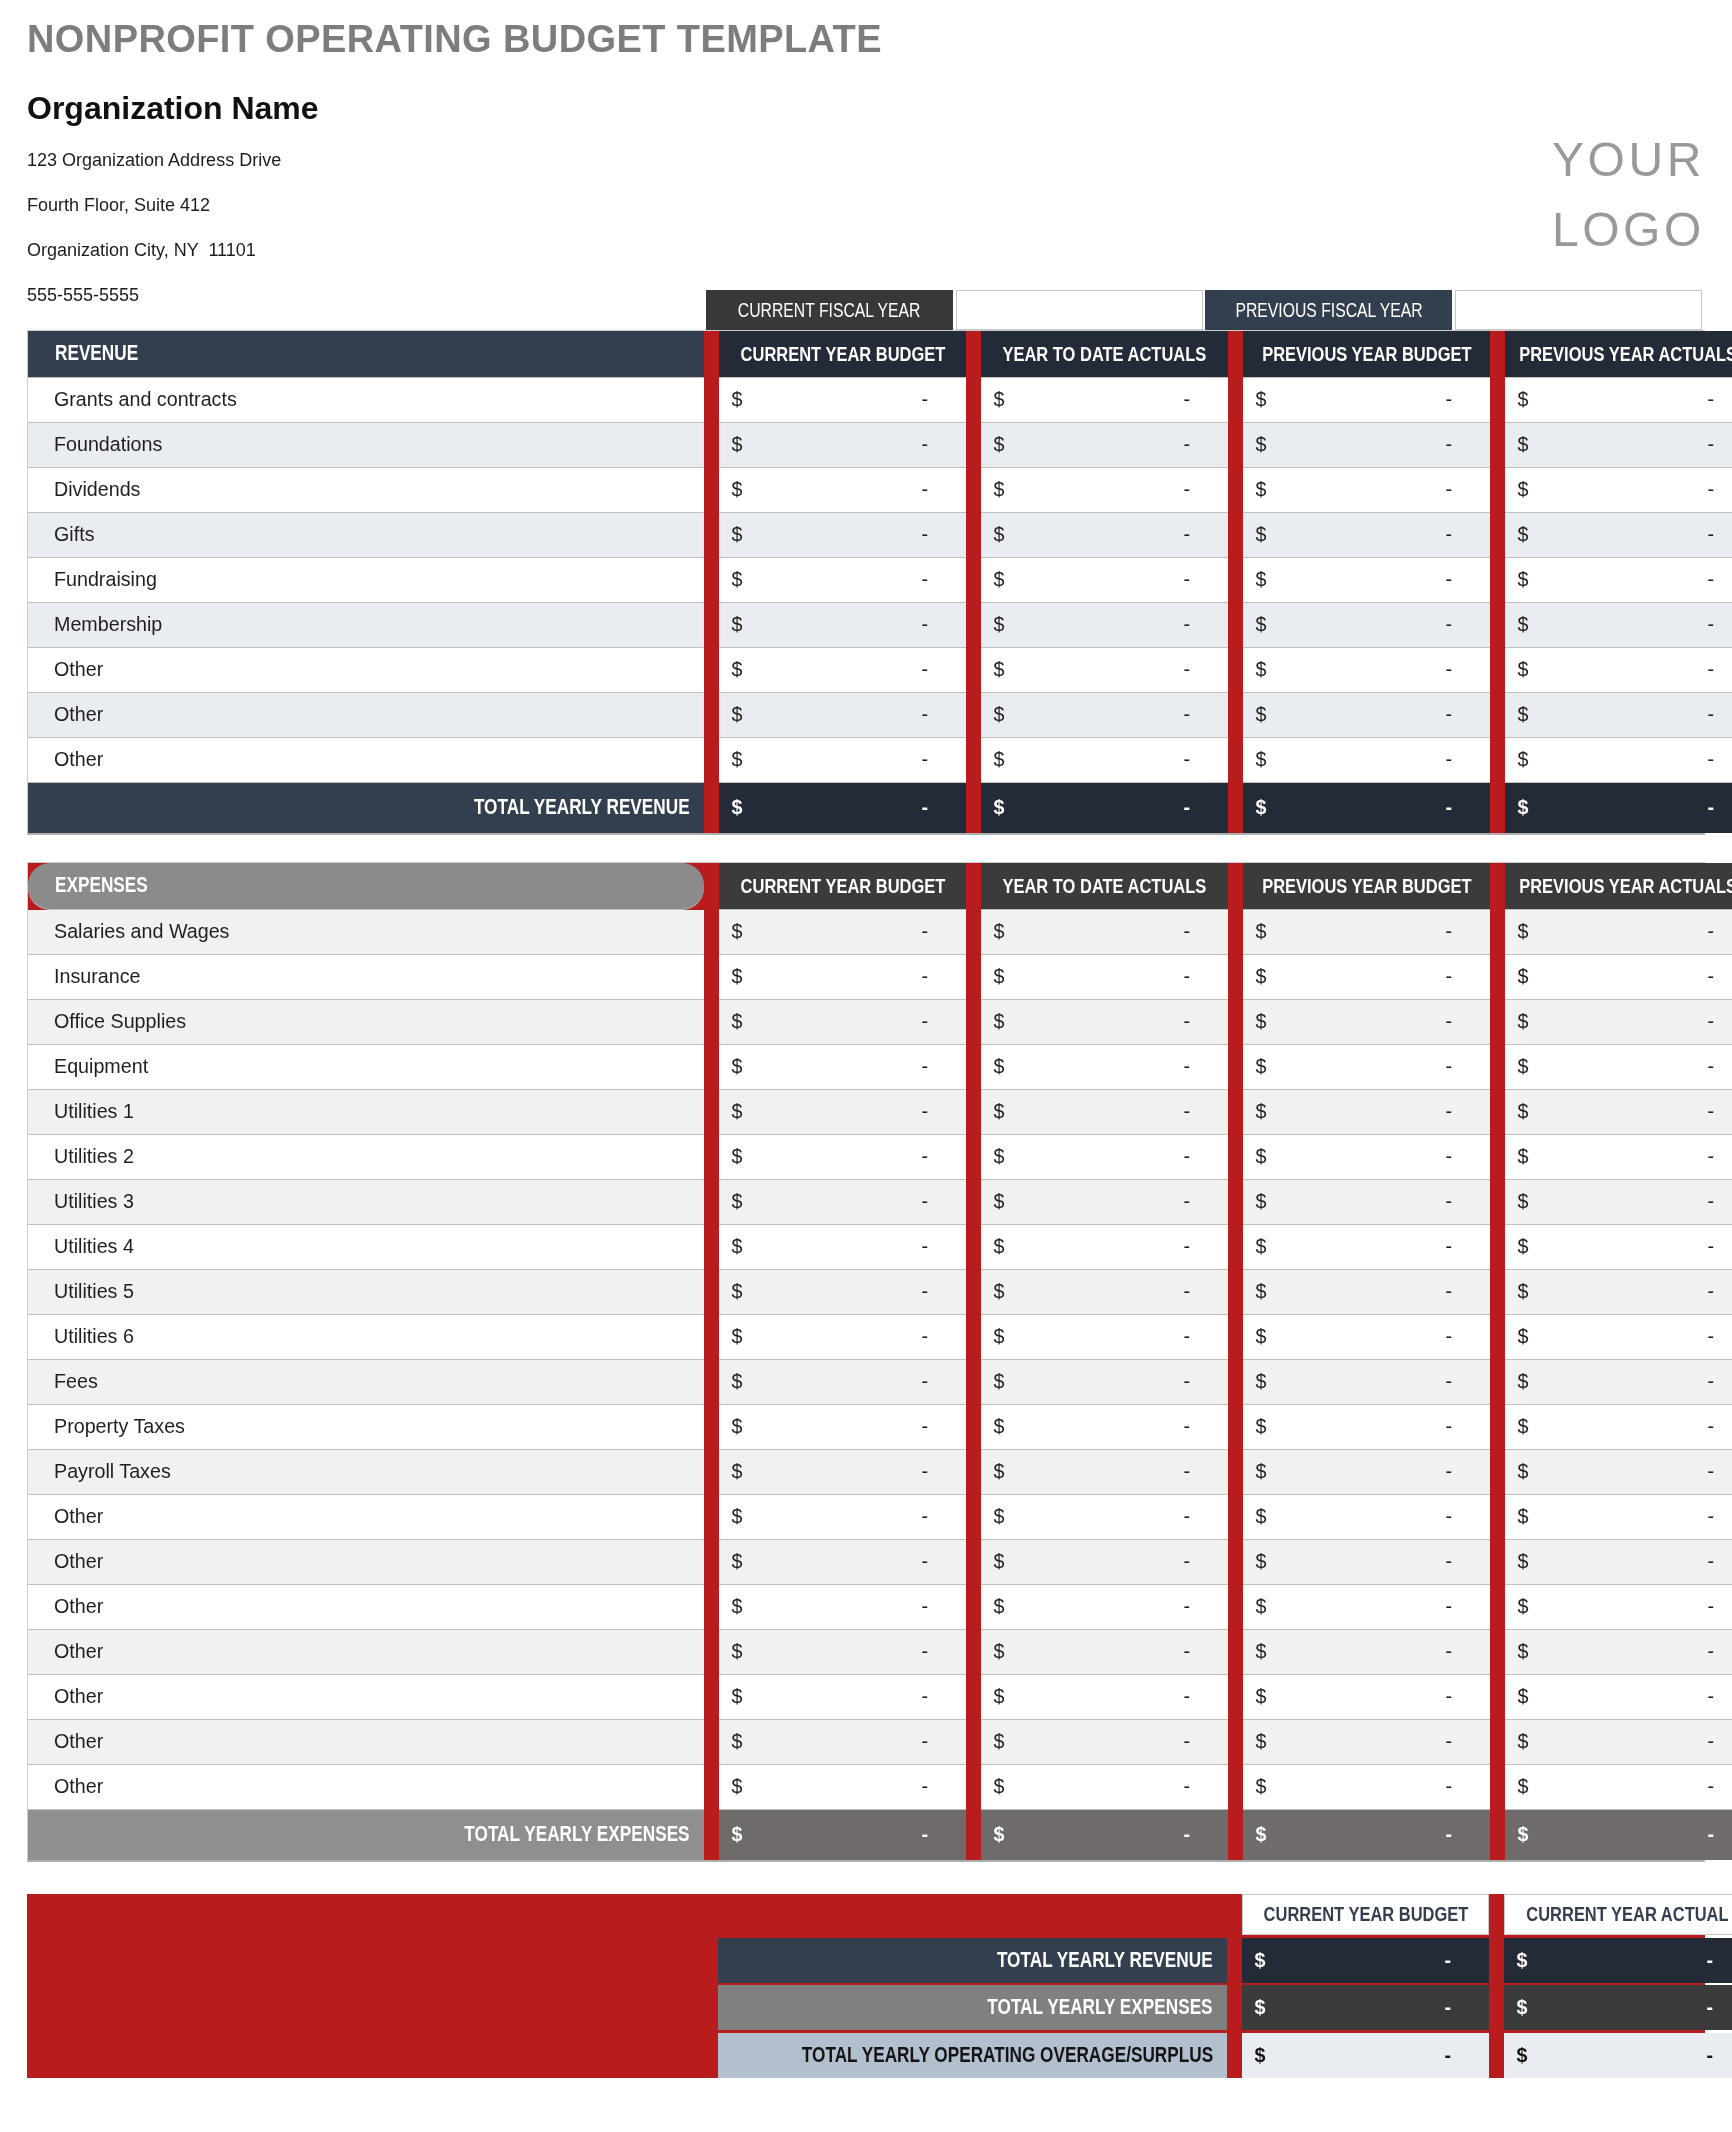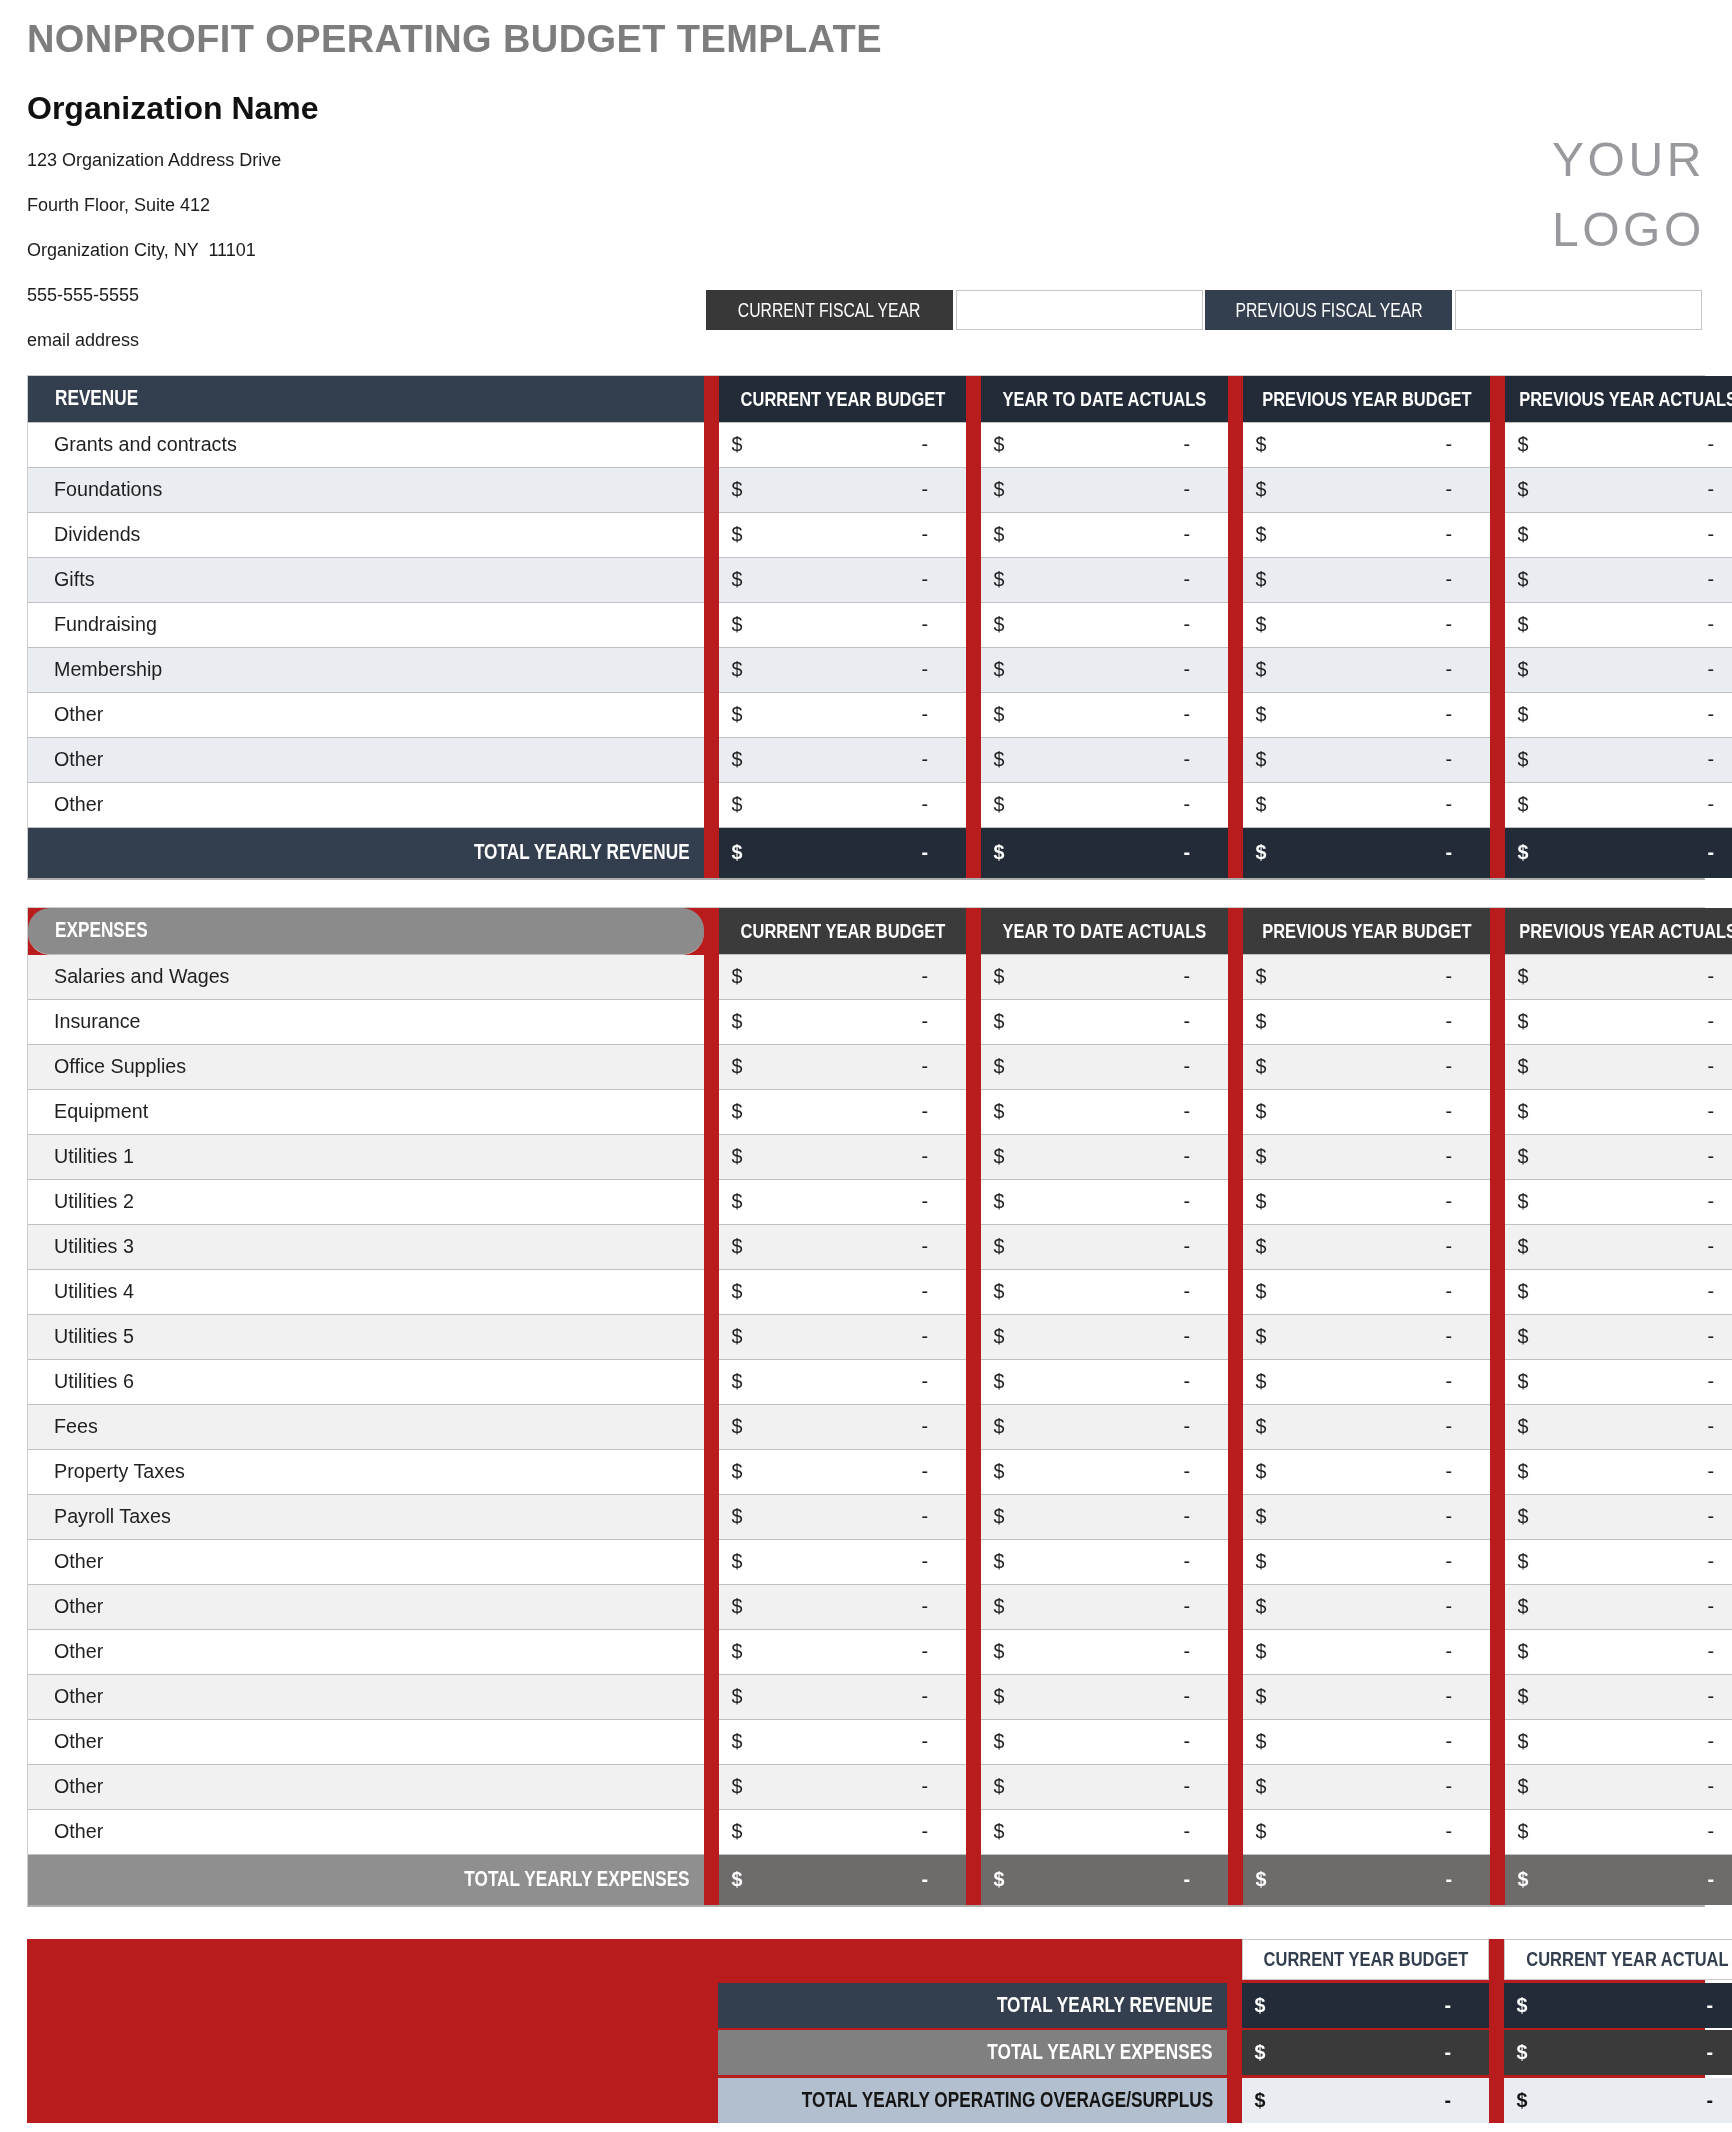--- a/index.html
+++ b/index.html
@@ -103,21 +103,20 @@
     <div>YOUR</div>
     <div>LOGO</div>
   </div>
 
   <div class="org-block">
     <div class="org-name">Organization Name</div>
     <div class="org-line">123 Organization Address Drive</div>
     <div class="org-line">Fourth Floor, Suite 412</div>
     <div class="org-line">Organization City, NY  11101</div>
     <div class="org-line">555-555-5555</div>
-    <div class="org-line">email address</div>
   </div>
 
   <div class="fiscal-wrap">
     <div class="fiscal">
       <div class="cell f-dark">
         <span class="cnd">CURRENT FISCAL YEAR</span>
       </div>
       <div class="cell f-input"></div>
       <div class="cell f-navy">
         <span class="cnd">PREVIOUS FISCAL YEAR</span>

